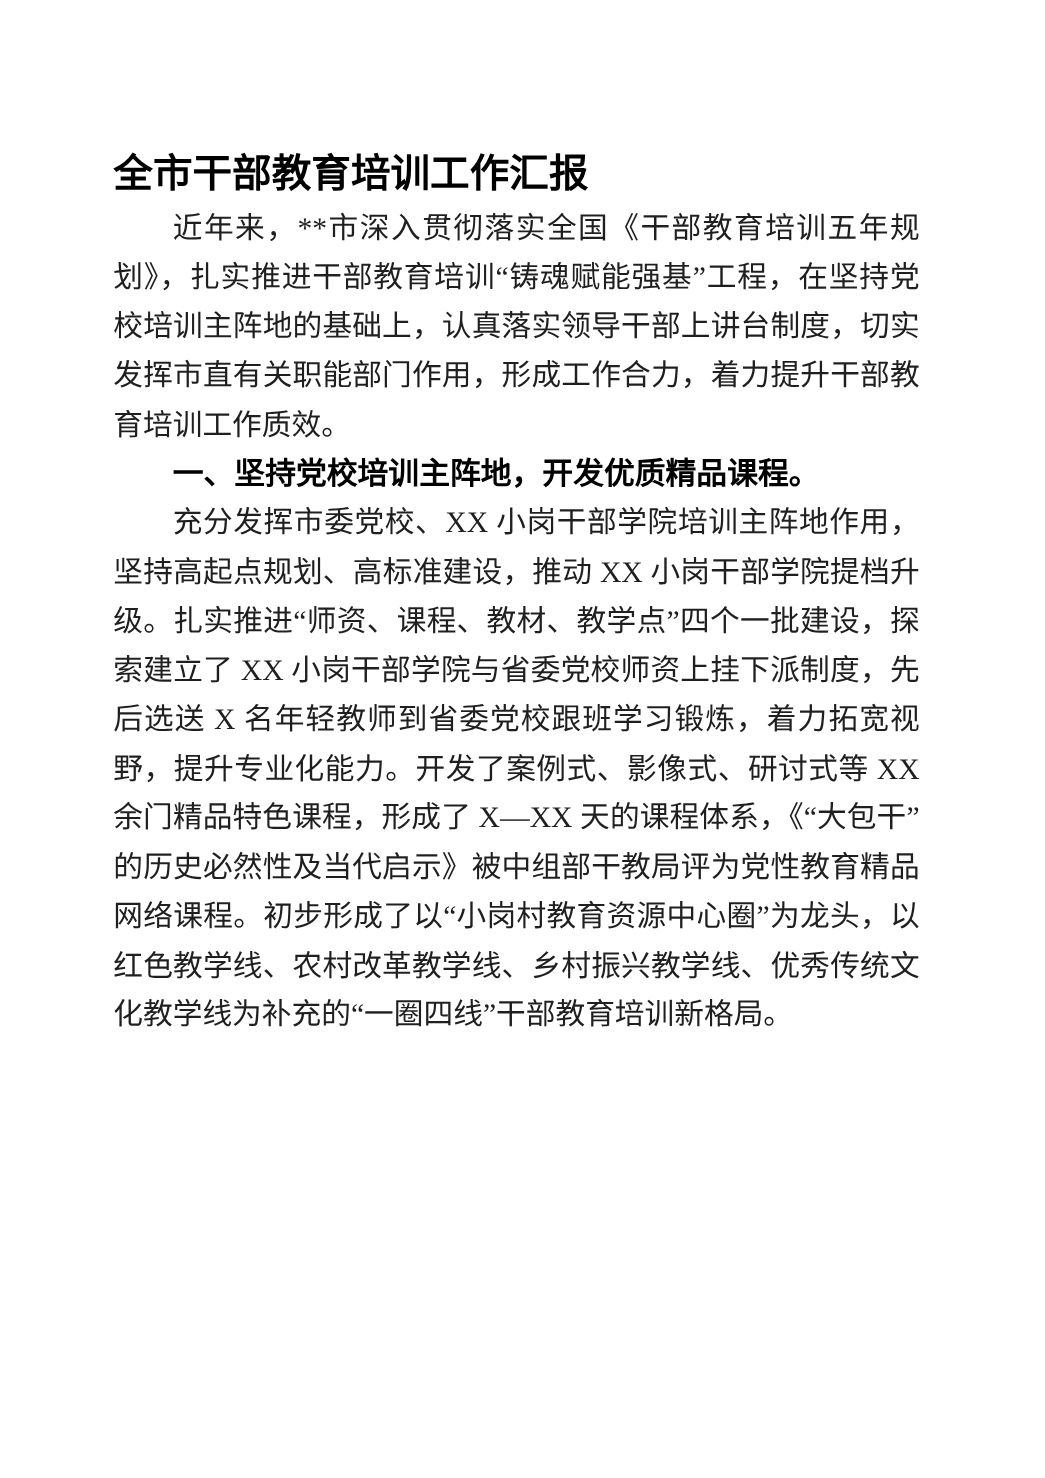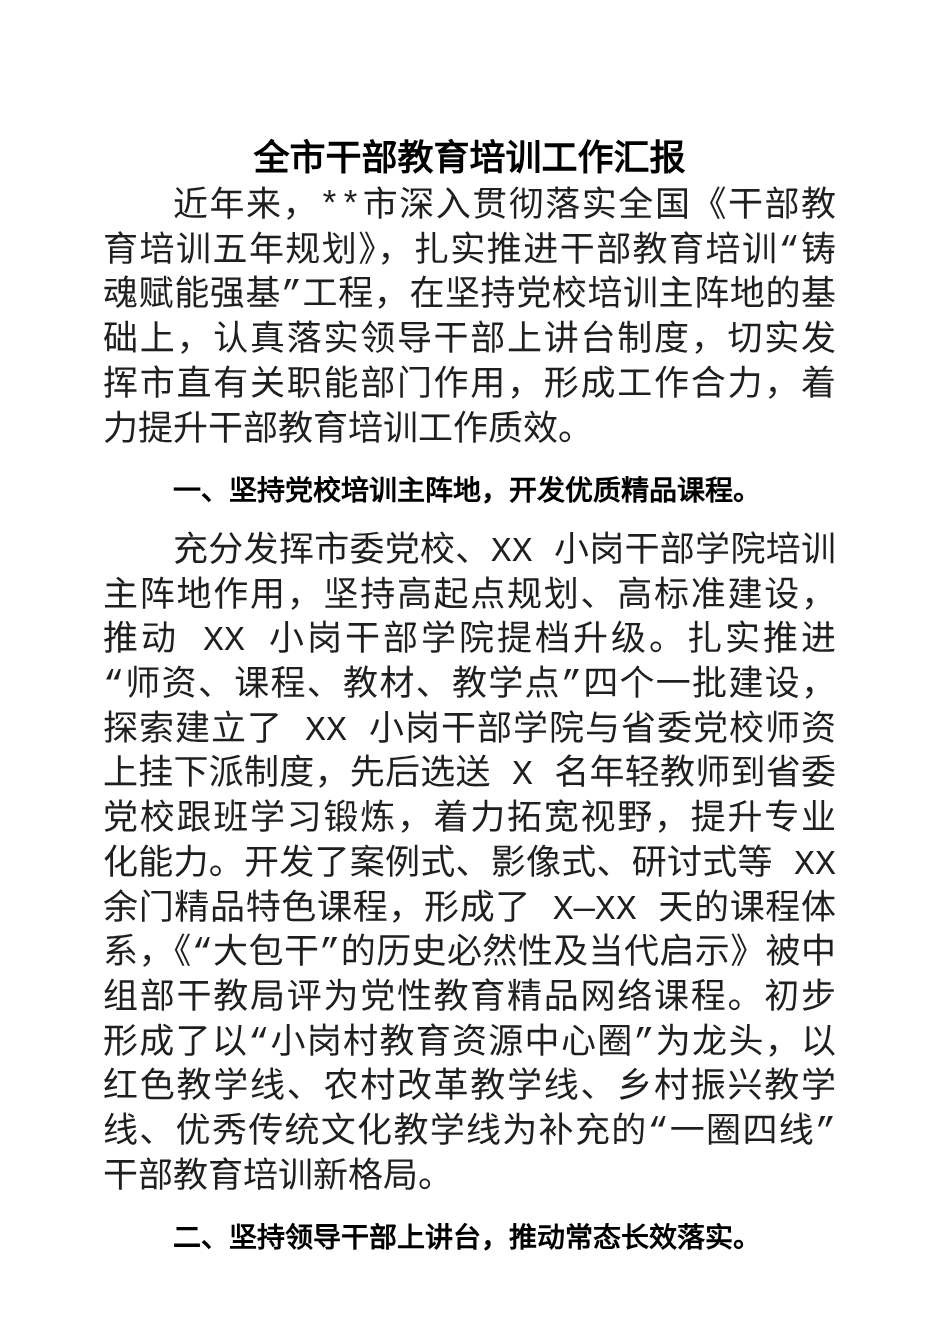--- a/index.html
+++ b/index.html
@@ -18,39 +18,39 @@
     width: 950px;
     height: 1344px;
     padding: 133px 114px 0 103px;
     background: #ffffff;
   }
   .title {
     margin: 0 0 2px 0;
     font-size: 36px;
     line-height: 50px;
     font-weight: 700;
-    text-align: center;
+    text-align: left;
     color: #000000;
     font-family: "Liberation Serif", "DejaVu Serif", serif;
     white-space: nowrap;
   }
   .para {
     margin: 0;
-    font-size: 35px;
+    font-size: 27px;
     line-height: 44.7px;
     color: #1f1f1f;
     text-align: justify;
     text-justify: inter-ideograph;
     text-indent: 2em;
-    font-family: Liberation Mono, monospace;
+    font-family: Liberation Serif, serif;
     font-weight: 400;
     word-break: break-all;
   }
   .heading {
-    margin: 16px;
+    margin: 0;
     font-size: 28px;
     line-height: 44.7px;
     color: #000000;
     font-weight: 700;
     text-indent: 1.93em;
     font-family: "Liberation Sans", "DejaVu Sans", sans-serif;
     text-align: left;
   }
 </style>
 </head>
@@ -58,15 +58,14 @@
 
 <div class="doc">
   <h1 class="title">全市干部教育培训工作汇报</h1>
 
   <p class="para">近年来，**市深入贯彻落实全国《干部教育培训五年规划》，扎实推进干部教育培训“铸魂赋能强基”工程，在坚持党校培训主阵地的基础上，认真落实领导干部上讲台制度，切实发挥市直有关职能部门作用，形成工作合力，着力提升干部教育培训工作质效。</p>
 
   <h2 class="heading">一、坚持党校培训主阵地，开发优质精品课程。</h2>
 
   <p class="para">充分发挥市委党校、XX 小岗干部学院培训主阵地作用，坚持高起点规划、高标准建设，推动 XX 小岗干部学院提档升级。扎实推进“师资、课程、教材、教学点”四个一批建设，探索建立了 XX 小岗干部学院与省委党校师资上挂下派制度，先后选送 X 名年轻教师到省委党校跟班学习锻炼，着力拓宽视野，提升专业化能力。开发了案例式、影像式、研讨式等 XX 余门精品特色课程，形成了 X—XX 天的课程体系，《“大包干”的历史必然性及当代启示》被中组部干教局评为党性教育精品网络课程。初步形成了以“小岗村教育资源中心圈”为龙头，以红色教学线、农村改革教学线、乡村振兴教学线、优秀传统文化教学线为补充的“一圈四线”干部教育培训新格局。</p>
 
-  <h2 class="heading">二、坚持领导干部上讲台，推动常态长效落实。</h2>
 
 </div>
 
 </body></html>

